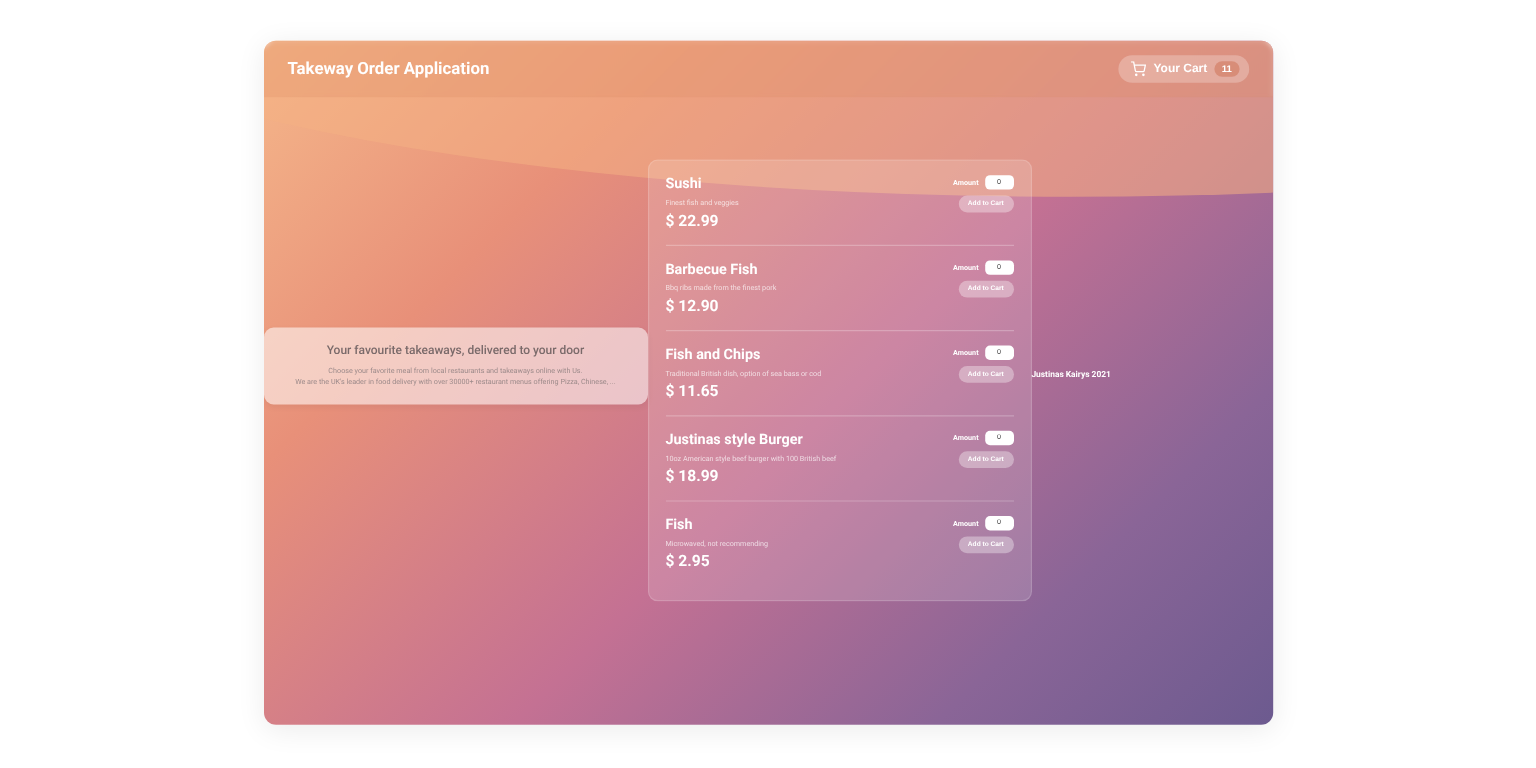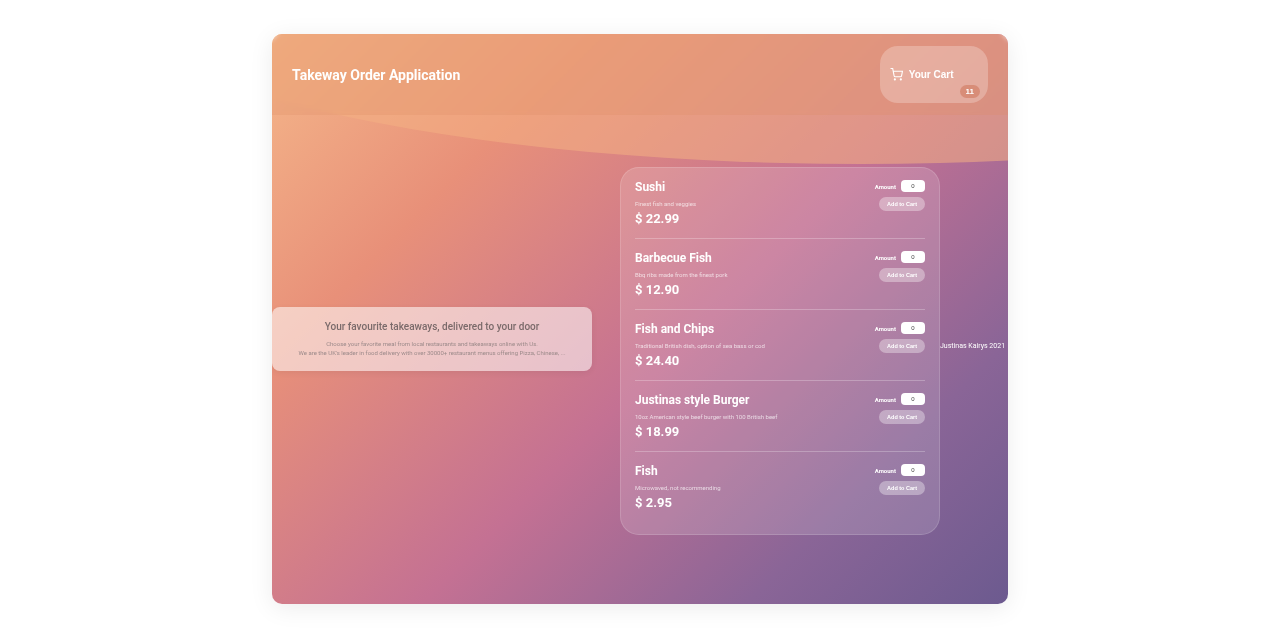--- a/index.html
+++ b/index.html
@@ -6,21 +6,21 @@
     body {
       font-family: -apple-system, BlinkMacSystemFont, "Segoe UI", Roboto, sans-serif;
       background: #fff;
       width: 1280px;
       height: 640px;
       overflow: hidden;
     }
     .app-frame {
       position: relative;
       margin: 34px auto 0;
-      width: 736px;
+      width: 841px;
       height: 570px;
       border-radius: 10px;
       overflow: hidden;
       box-shadow: 0 4px 24px rgba(0,0,0,0.08);
       background: linear-gradient(135deg, #f5b78a 0%, #e89079 25%, #c47193 55%, #8a6597 80%, #6c5a8f 100%);
     }
     .wave {
       position: absolute;
       top: 0; left: 0; right: 0;
       height: 260px;
@@ -55,41 +55,39 @@
     .cart-icon { width: 13px; height: 13px; }
     .cart-icon svg { display:block; stroke:#fff; fill:none; stroke-width:2; }
     .cart-label { color:#fff; font-size:10px; font-weight:700; }
     .cart-badge {
       background: rgba(209,120,95,0.6);
       color:#fff;
       font-size:8px;
       font-weight:700;
       border-radius: 10px;
       padding: 2px 6px;
-      margin-top: 34px;
     }
     .content { position:relative; margin-top:28px; display:flex; flex-direction:row; align-items:center; }
     .hero {
       width: 320px;
       background: rgba(255,255,255,0.55);
       border-radius: 8px;
       padding: 14px 18px;
       text-align:center;
       box-shadow: 0 2px 6px rgba(0,0,0,0.06);
     }
     .hero-title { color:#7a6a6a; font-size:10px; font-weight:500; }
     .hero-sub { margin-top:8px; color:#9c8a8a; font-size:6px; line-height:1.4; }
     .menu-card {
       margin-top: 24px;
       width: 320px;
       background: rgba(255,255,255,0.15);
       border: 1px solid rgba(255,255,255,0.15);
-      border-radius: 19px;
+      border-radius: 8px;
       padding: 0 14px 12px;
-      margin-left: 28px;
     }
     .meal-row {
       display:flex; justify-content:space-between;
       border-bottom: 1px solid rgba(255,255,255,0.25);
       padding: 12px 0;
     }
     .meal-row:last-child { border-bottom:none; }
     .meal-info h3 { color:#fff; font-size:12px; font-weight:700; }
     .meal-desc { margin-top:6px; color:rgba(255,255,255,0.7); font-size:6px; }
     .meal-price { margin-top:4px; color:#fff; font-size:13px; font-weight:700; }
@@ -103,21 +101,21 @@
     .add-btn {
       background: rgba(255,255,255,0.35);
       border:none; border-radius:10px;
       padding:4px 8px;
       font-size:5.5px; color:#fff; font-weight:600;
       cursor:pointer;
       min-width:44px;
     }
     .footer {
       margin-top: 14px;
-      color:#fff; font-size:7px; font-weight:400;
+      color:#fff; font-size:7px; font-weight:700;
     }
   </style>
 </head>
 <body>
 
 <div class="app-frame">
   <div class="wave"></div>
 
   <div class="header">
     <div class="title">Takeway Order Application</div>
@@ -174,21 +172,21 @@
         <input class="amount-input" value="0" style="">
       </div>
       <button class="add-btn">Add to Cart</button>
     </div>
         </div>
         <div class="meal-row">
     <div class="meal-info">
       <h3>Fish and Chips</h3>
       <div class="meal-desc">Traditional British dish, option of sea bass or cod</div>
       <div class="meal-price">
-        <span>$ </span><span>24.40</span>
+        <span>$ </span><span>11.65</span>
       </div>
     </div>
     <div class="meal-action">
       <div class="amount-row">
         <span class="amount-label">Amount</span>
         <input class="amount-input" value="0" style="">
       </div>
       <button class="add-btn">Add to Cart</button>
     </div>
         </div>

